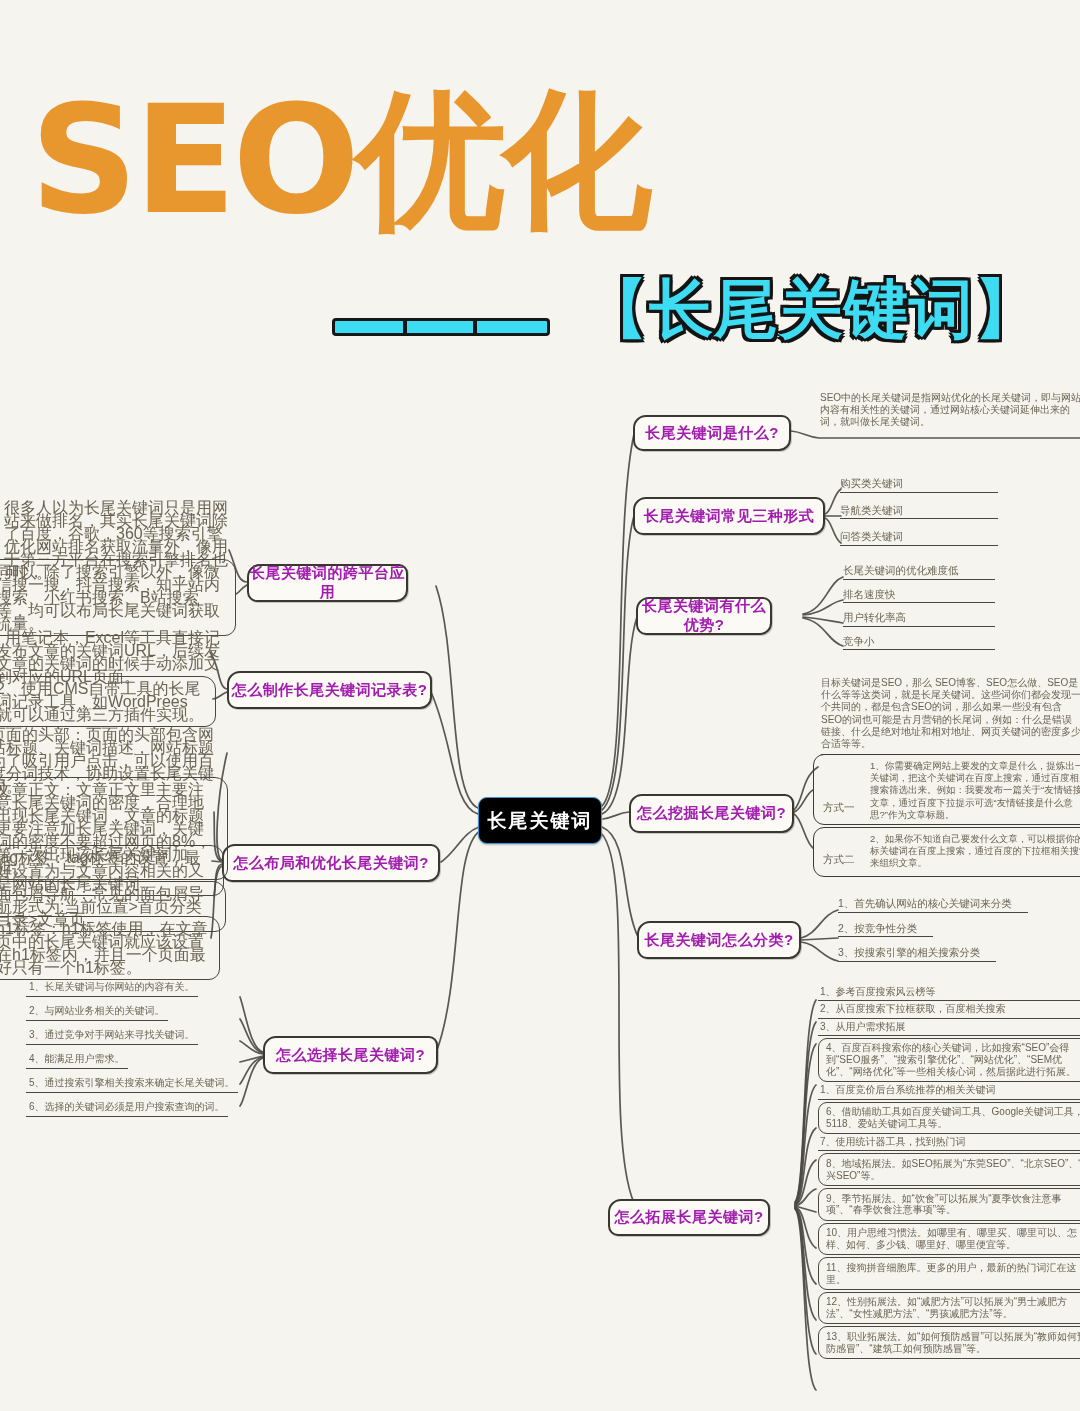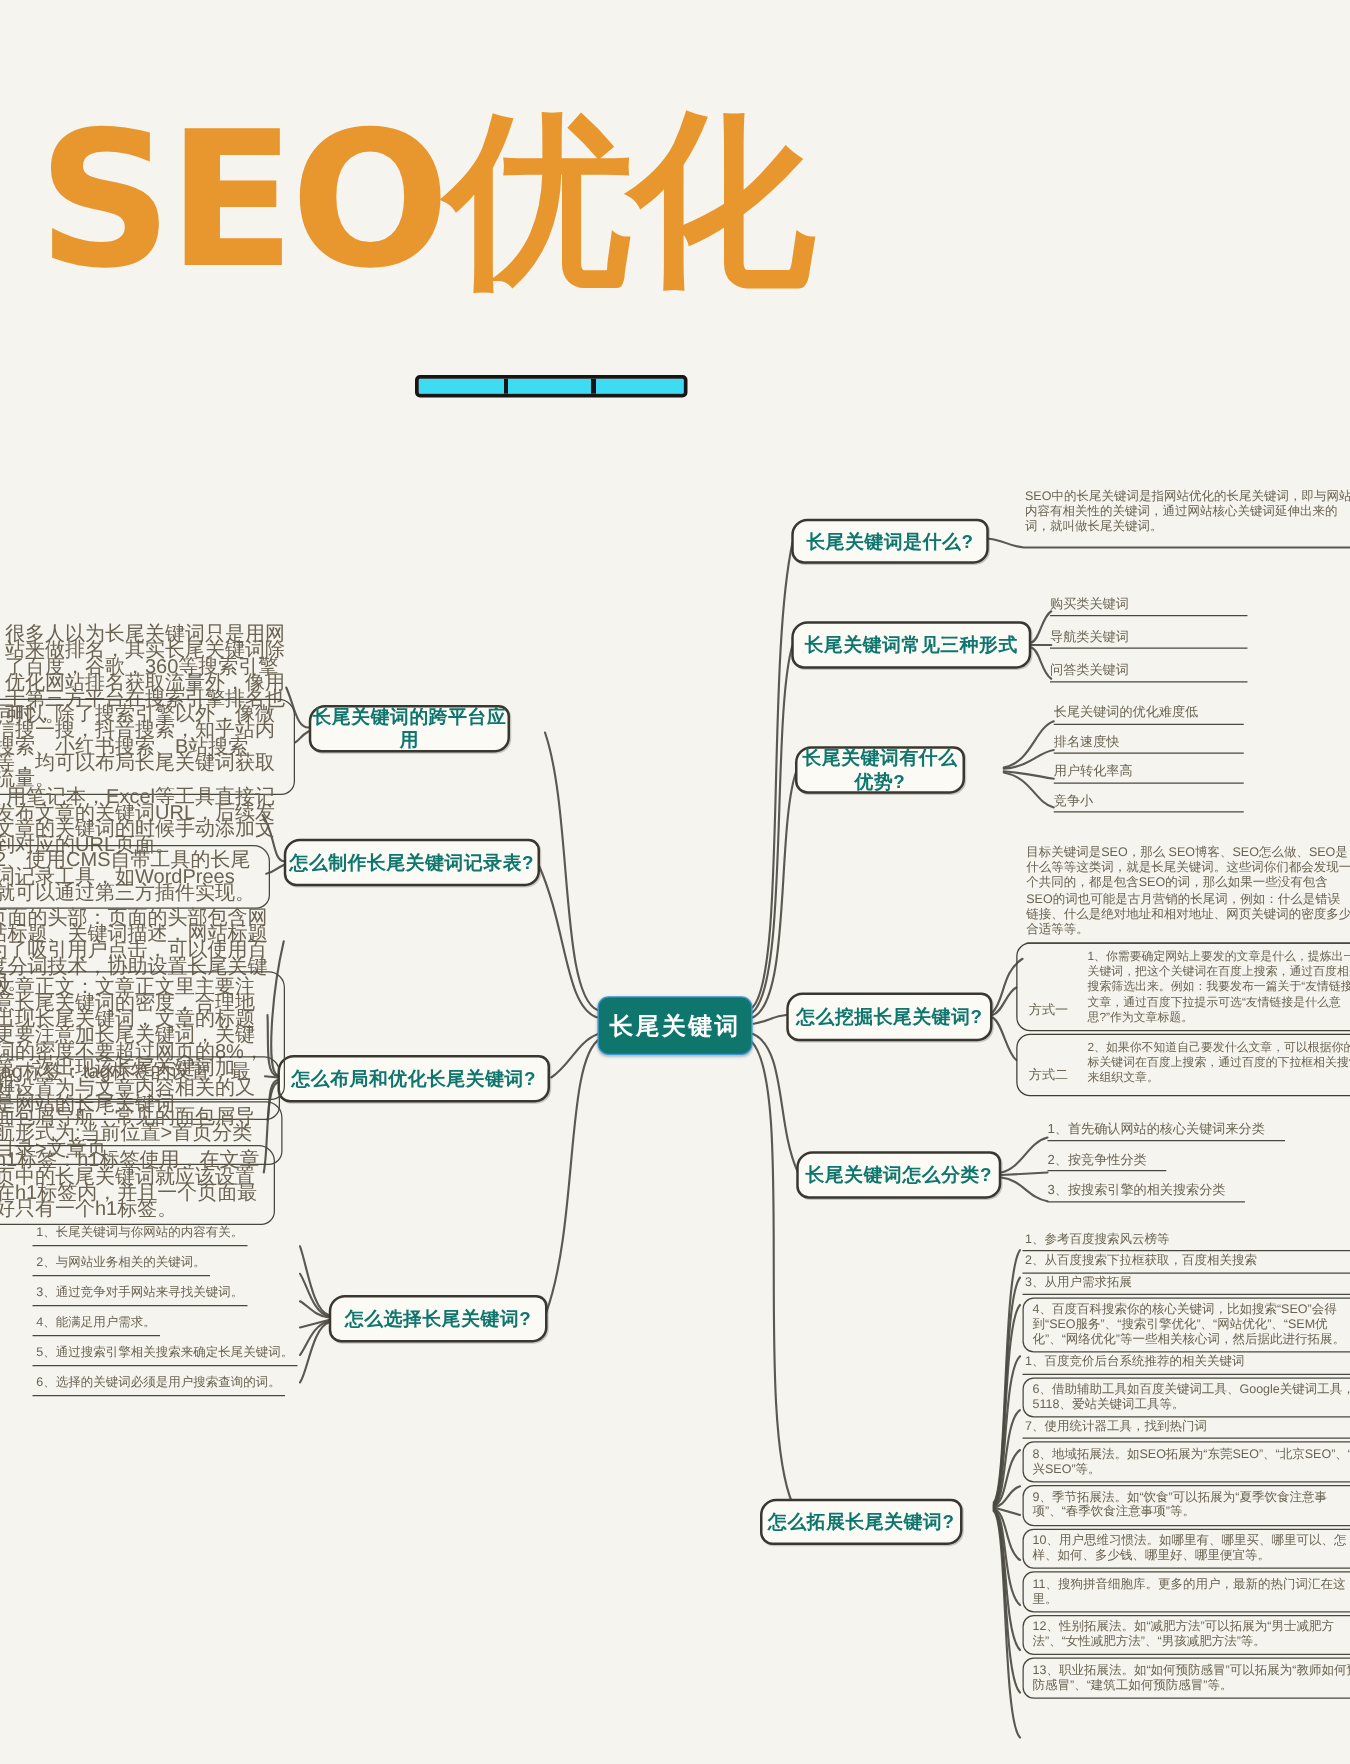--- a/index.html
+++ b/index.html
@@ -24,25 +24,25 @@
   .subtitle{
     margin-left:34px;font-size:64px;font-weight:bold;color:#3edcf2;letter-spacing:1px;
     text-shadow:-3px -3px 0 #141414,3px -3px 0 #141414,-3px 3px 0 #141414,3px 3px 0 #141414,
                 -3px 0 0 #141414,3px 0 0 #141414,0 -3px 0 #141414,0 3px 0 #141414;
   }
 
   .node{
     position:absolute;z-index:2;box-sizing:border-box;
     background:#fbfaf5;border:2px solid #39372f;
     display:flex;align-items:center;justify-content:center;
-    font-weight:bold;color:#0f766e;text-align:center;
+    font-weight:bold;color:#a21caf;text-align:center;
   }
   .branch{font-size:15px;border-radius:13px 9px 12px 10px;letter-spacing:.5px;box-shadow:1px 1px 0 rgba(60,58,48,.25);}
   .center-node{
-    background:#0f766e;border:1px solid #3d96d3;color:#fff;
+    background:#000000;border:1px solid #3d96d3;color:#fff;
     font-size:19px;border-radius:9px;letter-spacing:2px;
     box-shadow:0 1px 2px rgba(40,90,130,.35);
   }
 
   .note{position:absolute;z-index:2;font-size:16px;line-height:13px;color:#6a6353;box-sizing:border-box;}
   .boxed{border:1.7px solid #4a483e;border-radius:11px 13px 11px 13px;padding:5px 9px;}
   .uline{border-bottom:1.7px solid #4a483e;padding-bottom:4px;}
 
   .sel-items{position:absolute;left:26px;top:981px;width:214px;z-index:2;}
   .sel-items .row{text-align:left;margin-bottom:8px;font-size:10px;line-height:12px;color:#6a6353;}
@@ -128,20 +128,21 @@
   <path d="M795,1207 C806,1210 804,1240 816,1248"></path>
   <path d="M795,1207 C806,1212 802,1272 816,1284"></path>
   <path d="M795,1208 C806,1214 802,1306 816,1320"></path>
   <path d="M795,1208 C806,1216 802,1340 816,1354"></path>
   <path d="M795,1209 C806,1218 802,1376 816,1390"></path>
 </svg>
 
 <div class="title">SEO优化</div>
 <div class="subtitle-wrap">
   <div class="dash-bar"></div>
+  <div class="subtitle">【长尾关键词】</div>
 </div>
 
 <div class="node center-node" style="left:478px;top:797px;width:124px;height:47px;">长尾关键词</div>
 
 <div class="node branch" style="left:247px;top:564px;width:161px;height:38px;">长尾关键词的跨平台应用</div>
 <div class="note" style="left:4px;top:501px;width:228px;">很多人以为长尾关键词只是用网站来做排名，其实长尾关键词除了百度，谷歌，360等搜索引擎优化网站排名获取流量外，像用于第三方平台在搜索引擎排名也可以。</div>
 <div class="note boxed" style="left:-14px;top:559px;width:250px;">同时，除了搜索引擎以外，像微信搜一搜，抖音搜索，知乎站内搜索、小红书搜索、B站搜索等，均可以布局长尾关键词获取流量。</div>
 
 <div class="node branch" style="left:227px;top:671px;width:205px;height:38px;">怎么制作长尾关键词记录表?</div>
 <div class="note" style="left:-20px;top:631px;width:252px;">1、用笔记本，Excel等工具直接记录发布文章的关键词URL，后续发布文章的关键词的时候手动添加文本到对应的URL页面。</div>

